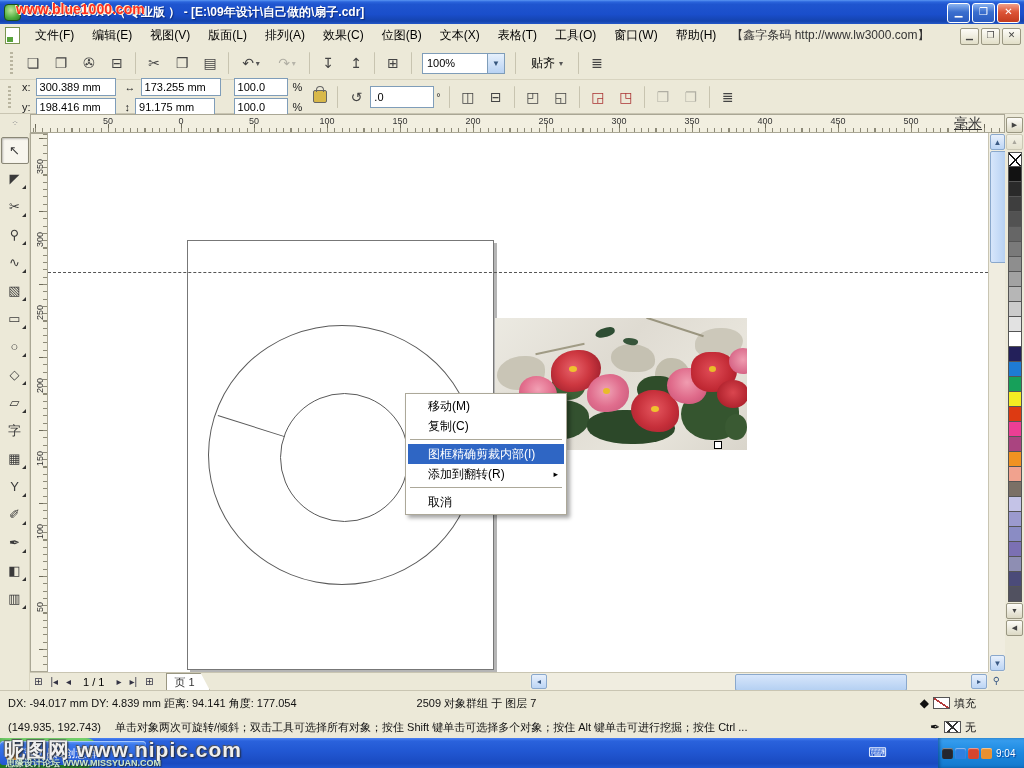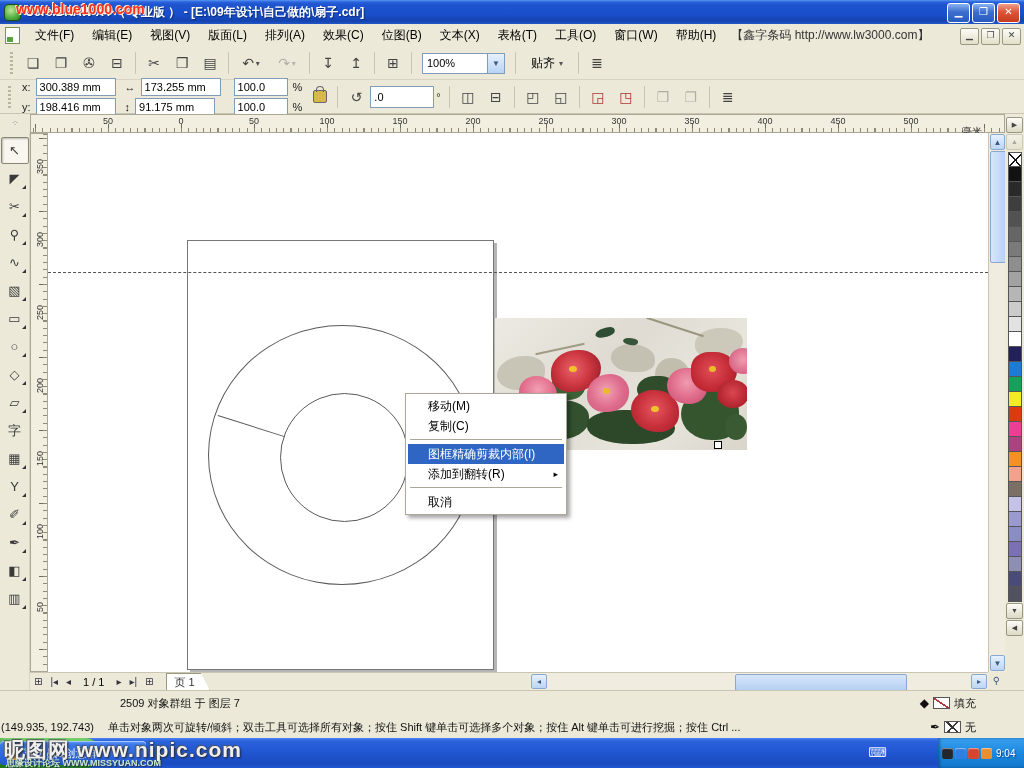--- a/index.html
+++ b/index.html
@@ -64,21 +64,21 @@
   .degl{font-size:11px;color:#333;margin:0 4px 0 2px;}
 
   
   .corner{left:0;top:114px;width:30px;height:19px;background:#ece9d8;color:#999;font-size:9px;line-height:19px;text-align:center;}
   .hruler{left:30px;top:114px;width:975px;height:19px;background:#f2efe0;border:1px solid #aaa795;box-sizing:border-box;
     background-image:
       repeating-linear-gradient(90deg,#8d8a78 0 1px,transparent 1px 7.3px),
       repeating-linear-gradient(90deg,#6d6a5a 0 1px,transparent 1px 73px);
     background-size:100% 4px,100% 8px;background-position:4px 100%,4px 100%;background-repeat:repeat-x;}
   .rlab{position:absolute;top:1px;font-size:9px;color:#333;transform:translateX(-50%);background:transparent;}
-  .runit{position:absolute;right:22px;top:10px;font-size:10px;color:#333;text-decoration:underline;}
+  .runit{position:absolute;right:22px;top:0;font-size:14px;color:#333;text-decoration:underline;}
   .vruler{left:30px;top:133px;width:18px;height:539px;background:#f2efe0;border:1px solid #aaa795;box-sizing:border-box;
     background-image:
       repeating-linear-gradient(180deg,#8d8a78 0 1px,transparent 1px 7.3px),
       repeating-linear-gradient(180deg,#6d6a5a 0 1px,transparent 1px 73px);
     background-size:4px 100%,8px 100%;background-position:100% 4px,100% 4px;background-repeat:repeat-y;}
   .vlab{position:absolute;left:1px;width:16px;font-size:9px;color:#333;transform:rotate(-90deg);}
 
   
   .toolbox{left:0;top:133px;width:30px;height:557px;background:#ece9d8;border-right:1px solid #d8d4c0;box-sizing:border-box;padding-top:3px;}
   .tool{width:26px;height:25px;margin:1px auto;display:flex;align-items:center;justify-content:center;
@@ -523,27 +523,28 @@
   </div>
   <div class="abs hscroll">
     <div class="hbtn" style="left:1px">◂</div>
     <div class="hthumb"></div>
     <div class="hbtn" style="right:1px">▸</div>
   </div>
   <div class="abs navcorner">⚲</div>
 
   <div class="abs statusbar">
     <div class="srow" style="top:0">
+      <span class="stx" style="margin-left:8px">DX: -94.017 mm DY: 4.839 mm 距离: 94.141 角度: 177.054</span>
       <span class="stx" style="margin-left:120px">2509 对象群组 于 图层 7</span>
       <span class="sico" style="margin-left:auto">◆</span>
       <span class="sw-box diag"></span>
       <span class="stx" style="margin-right:48px">填充</span>
     </div>
     <div class="srow" style="top:24px">
-      <span class="stx" style="margin-left:1px">(149.935, 192.743)</span>
+      <span class="stx" style="margin-left:8px">(149.935, 192.743)</span>
       <span class="stx" style="margin-left:14px">单击对象两次可旋转/倾斜；双击工具可选择所有对象；按住 Shift 键单击可选择多个对象；按住 Alt 键单击可进行挖掘；按住 Ctrl ...</span>
       <span class="sico" style="margin-left:auto">✒</span>
       <span class="sw-box xx"></span>
       <span class="stx" style="margin-right:48px">无</span>
     </div>
   </div>
 
   <div class="abs taskbar">
     <div class="startbtn"></div>
     <div>

